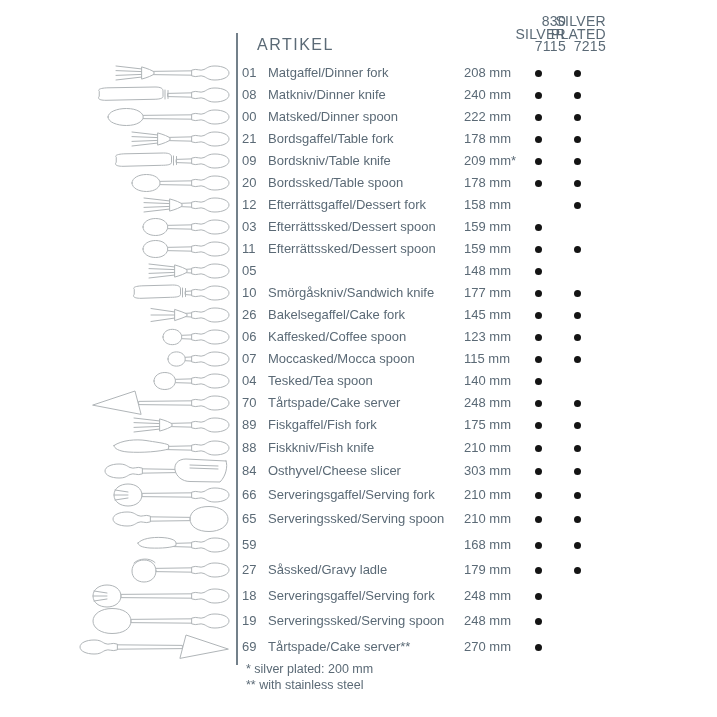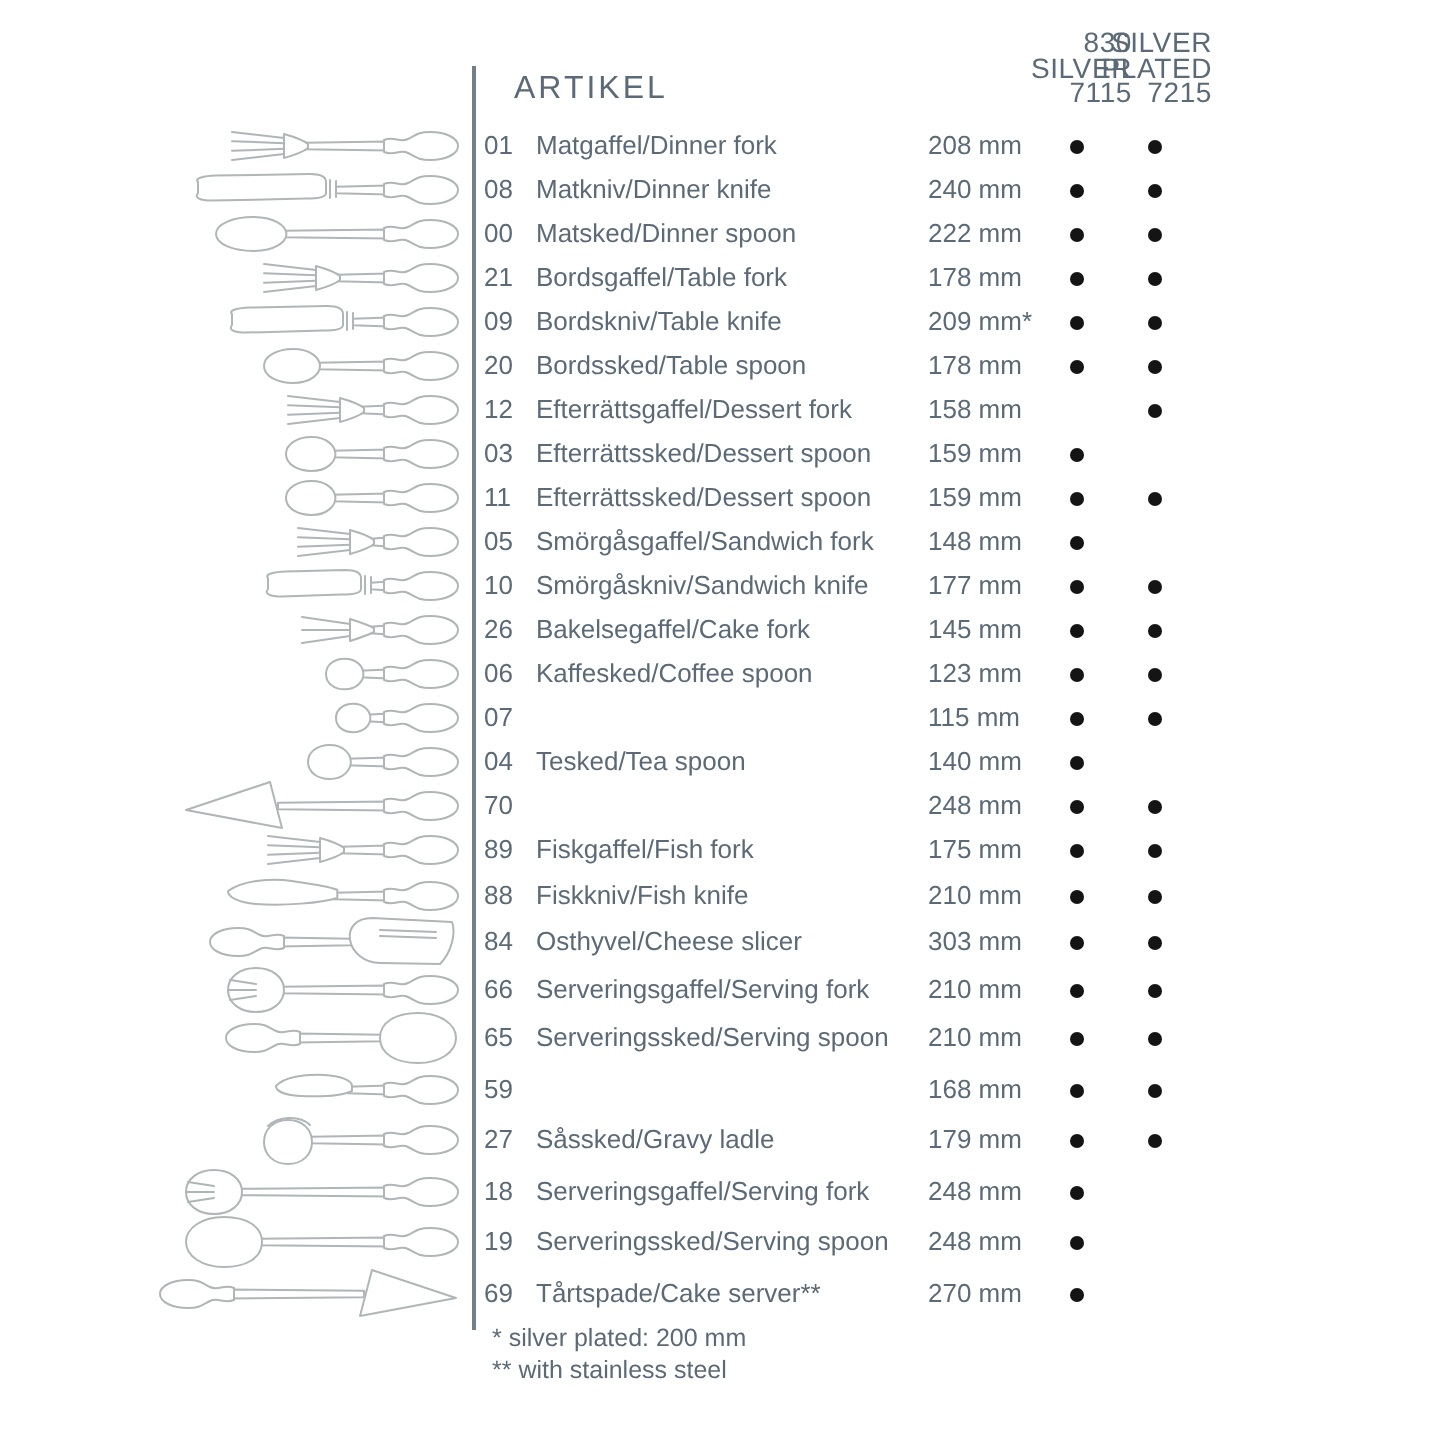--- a/index.html
+++ b/index.html
@@ -103,21 +103,20 @@
     </div>
     <div class="abs row" style="top: 240px;">
       <span class="num">11</span>
       <span class="nam">Efterrättssked/Dessert spoon</span>
       <span class="siz">159 mm</span>
       <span class="dot c1"></span>
       <span class="dot c2"></span>
     </div>
     <div class="abs row" style="top: 262px;">
       <span class="num">05</span>
-      <span class="nam">Smörgåsgaffel/Sandwich fork</span>
       <span class="siz">148 mm</span>
       <span class="dot c1"></span>
     </div>
     <div class="abs row" style="top: 284px;">
       <span class="num">10</span>
       <span class="nam">Smörgåskniv/Sandwich knife</span>
       <span class="siz">177 mm</span>
       <span class="dot c1"></span>
       <span class="dot c2"></span>
     </div>
@@ -130,32 +129,34 @@
     </div>
     <div class="abs row" style="top: 328px;">
       <span class="num">06</span>
       <span class="nam">Kaffesked/Coffee spoon</span>
       <span class="siz">123 mm</span>
       <span class="dot c1"></span>
       <span class="dot c2"></span>
     </div>
     <div class="abs row" style="top: 350px;">
       <span class="num">07</span>
+      <span class="nam">Moccasked/Mocca spoon</span>
       <span class="siz">115 mm</span>
       <span class="dot c1"></span>
       <span class="dot c2"></span>
     </div>
     <div class="abs row" style="top: 372px;">
       <span class="num">04</span>
       <span class="nam">Tesked/Tea spoon</span>
       <span class="siz">140 mm</span>
       <span class="dot c1"></span>
     </div>
     <div class="abs row" style="top: 394px;">
       <span class="num">70</span>
+      <span class="nam">Tårtspade/Cake server</span>
       <span class="siz">248 mm</span>
       <span class="dot c1"></span>
       <span class="dot c2"></span>
     </div>
     <div class="abs row" style="top: 416px;">
       <span class="num">89</span>
       <span class="nam">Fiskgaffel/Fish fork</span>
       <span class="siz">175 mm</span>
       <span class="dot c1"></span>
       <span class="dot c2"></span>

